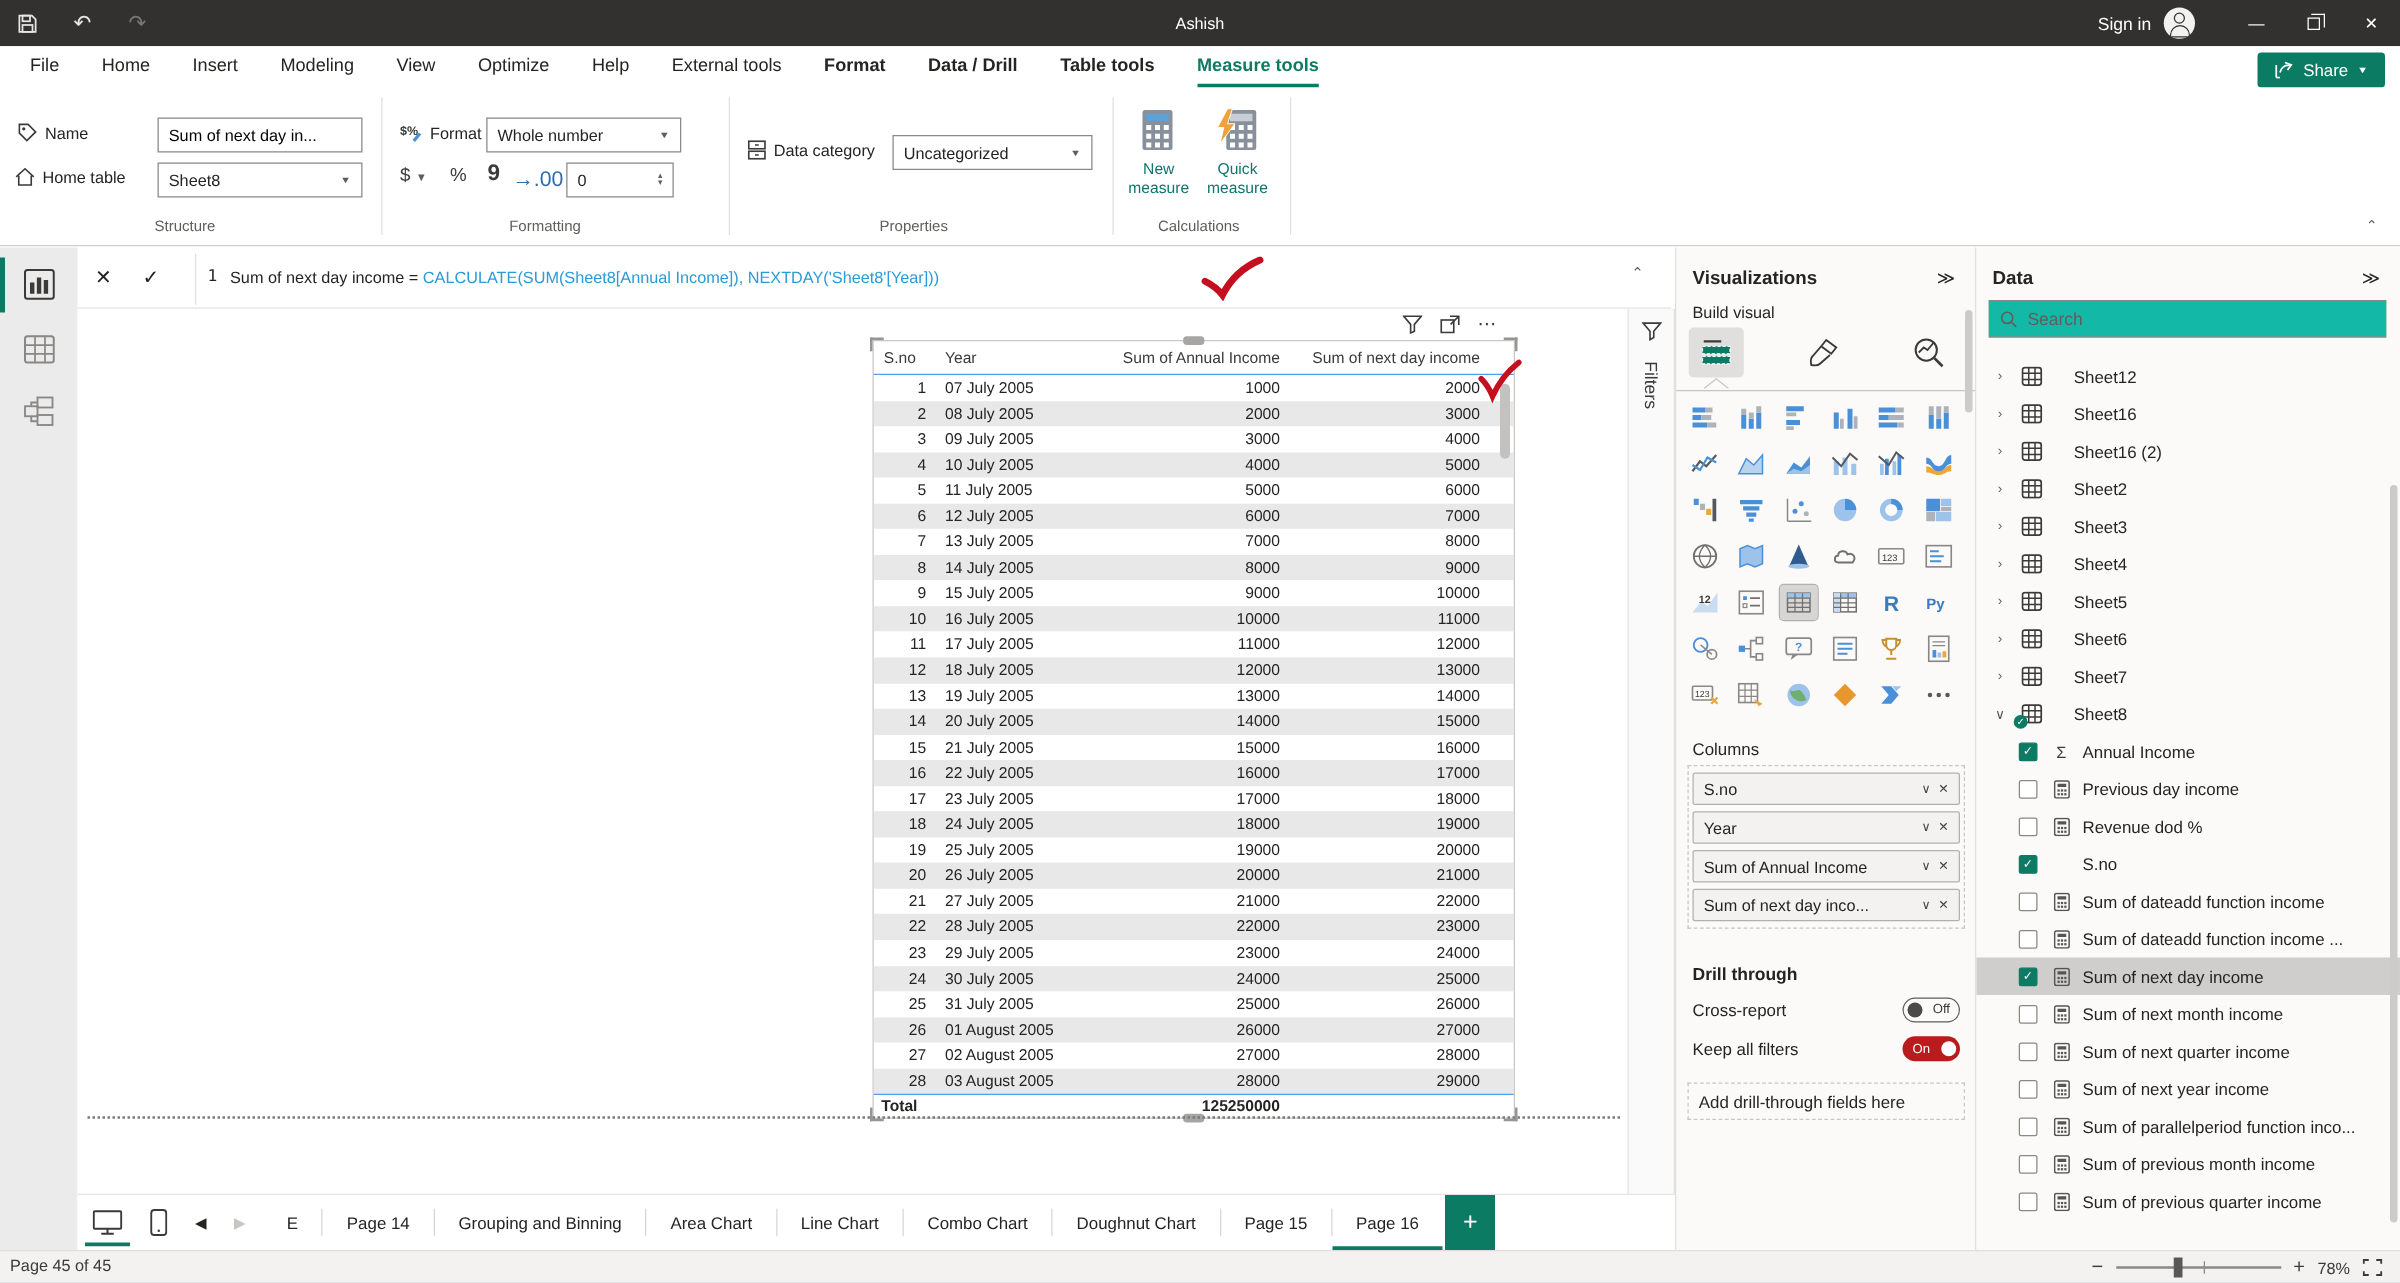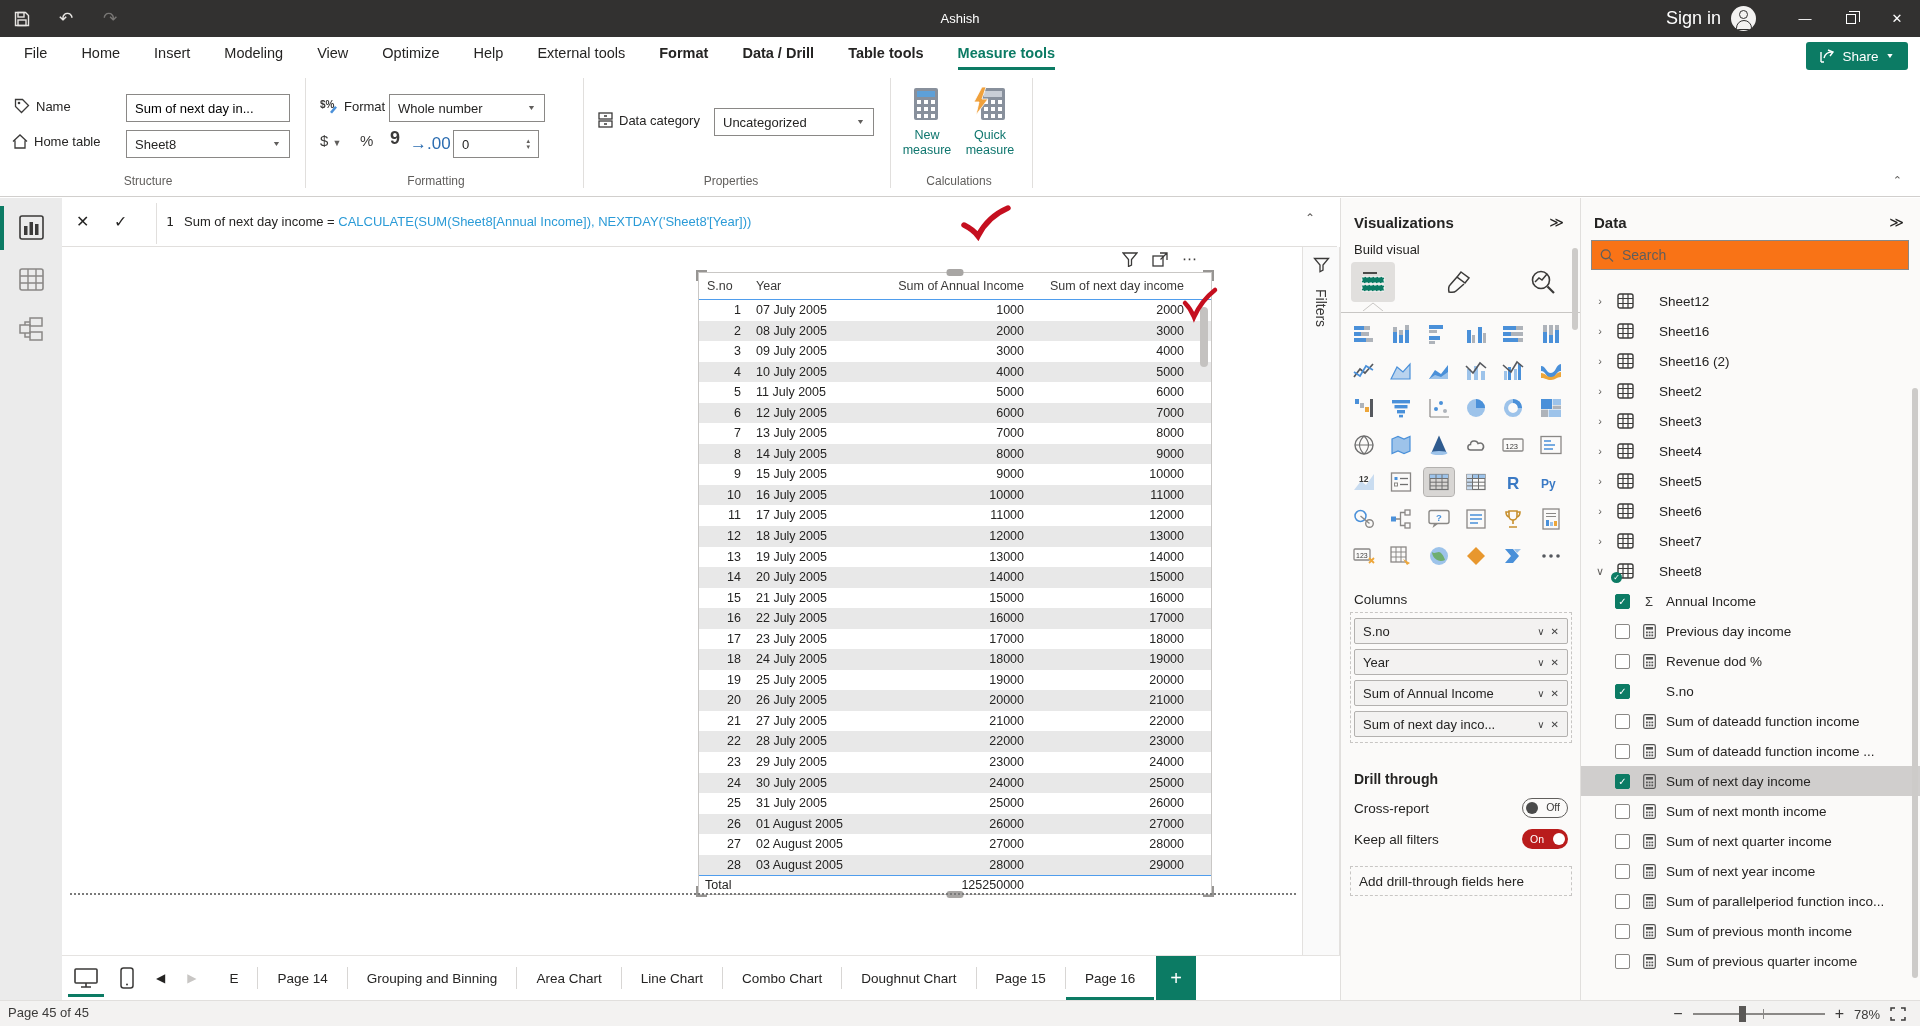--- a/index.html
+++ b/index.html
@@ -5,21 +5,21 @@
   *{margin:0;padding:0;box-sizing:border-box;font-family:"Liberation Sans",sans-serif;}
   html,body{background:#ccc;}
   #app{position:relative;width:1920px;height:1026px;background:#fff;overflow:hidden;font-size:13px;color:#252423;}
 
   
   #titlebar{position:absolute;left:0;top:0;width:1920px;height:37px;background:#323130;display:flex;align-items:center;color:#fff;}
   .tb-ic{width:44px;height:37px;display:flex;align-items:center;justify-content:center;font-size:17px;color:#e8e6e3;}
   .tb-ic.disabled{color:#797775;}
   #tb-title{position:absolute;left:0;right:0;text-align:center;font-size:13px;color:#fff;pointer-events:none;}
   #tb-right{position:absolute;right:0;top:0;height:37px;display:flex;align-items:center;}
-  #signin{font-size:18px;color:#fff;margin-right:10px;}
+  #signin{font-size:14px;color:#fff;margin-right:10px;}
   #avatar{width:25px;height:25px;border-radius:50%;background:#f3f2f1;position:relative;margin-right:26px;overflow:hidden;}
   #avatar .head{position:absolute;left:8px;top:4px;width:9px;height:9px;border:1.8px solid #323130;border-radius:50%;}
   #avatar .body{position:absolute;left:4.5px;top:14px;width:16px;height:10px;border:1.8px solid #323130;border-radius:8px 8px 0 0;}
   .winbtn{width:46px;height:37px;display:flex;align-items:center;justify-content:center;color:#fff;font-size:13px;}
   .winbtn .restore{width:10px;height:10px;border:1.2px solid #fff;position:relative;background:#323130;}
   .winbtn .restore:before{content:"";position:absolute;left:2px;top:-4px;width:10px;height:10px;border:1.2px solid #fff;border-bottom:none;border-left:none;}
 
   
   #menubar{position:absolute;left:0;top:37px;width:1920px;height:33px;background:#fff;display:flex;align-items:stretch;padding-left:24px;gap:34px;}
   .menu-tab{display:flex;align-items:center;font-size:14.5px;color:#252423;white-space:nowrap;border-bottom:3px solid transparent;padding-top:2px;}
@@ -68,21 +68,21 @@
   .corner.tr{right:-3px;top:-3px;border-right:2px solid #979593;border-top:2px solid #979593;}
   .corner.bl{left:-3px;bottom:-3px;border-left:2px solid #979593;border-bottom:2px solid #979593;}
   .corner.br{right:-3px;bottom:-3px;border-right:2px solid #979593;border-bottom:2px solid #979593;}
   .handle{position:absolute;width:17px;height:7px;background:#a8a6a4;border-radius:3px;left:50%;transform:translateX(-50%);}
   .handle.top{top:-4px;} .handle.bottom{bottom:-4px;}
   #tv-scroll{position:absolute;right:3px;top:34px;width:8px;height:60px;background:#c4c2c0;border-radius:4px;}
   #tv-table{position:absolute;left:0;top:0;right:0;bottom:0;font-size:12.5px;}
   .tv-row{display:flex;height:20.55px;line-height:20.55px;}
   .tv-row.stripe{background:#e8e8e8;}
   .tv-head{height:27px;line-height:27px;border-bottom:1.5px solid #4f9ded;color:#3b3a39;}
-  .tv-total{height:19px;line-height:18px;font-weight:400;border-top:1.5px solid #4f9ded;}
+  .tv-total{height:19px;line-height:18px;font-weight:700;border-top:1.5px solid #4f9ded;}
   .c0{width:45px;text-align:right;padding-right:3px;}
   .c1{width:130px;text-align:left;padding-left:12px;}
   .c2{width:150px;text-align:right;}
   .c3{width:160px;text-align:right;}
   .tv-head .c0{text-align:left;padding-left:8px;}
   
   .annot{position:absolute;pointer-events:none;}
 
   
   #filters-strip{position:absolute;left:1302px;top:247px;width:38px;height:708px;background:#fafafa;border-left:1px solid #e3e1df;border-right:1px solid #e3e1df;}
@@ -114,21 +114,21 @@
   .tog.off{border:1.5px solid #605e5c;color:#3b3a39;}
   .tog.off .knob{position:absolute;left:3px;top:2.5px;width:12px;height:12px;border-radius:50%;background:#4a4a4a;}
   .tog.off .tlabel{position:absolute;right:7px;top:2px;margin-left:29px;}
   .tog.on{background:#b91c1c;color:#fff;text-decoration:underline;}
   .tog.on .knob{position:absolute;right:3px;top:4px;width:12px;height:12px;border-radius:50%;background:#fff;}
   .tog.on .tlabel{position:absolute;left:8px;top:3.5px;}
   #add-drill{position:absolute;left:9px;top:668px;width:222px;height:30px;border:1px dashed #c8c6c4;display:flex;align-items:center;padding-left:8px;font-size:13.5px;color:#252423;}
 
   
   #datapane{position:absolute;left:1580px;top:198px;width:340px;height:802px;background:#fbfaf9;border-left:1px solid #e1dfdd;overflow:hidden;}
-  #search-box{position:absolute;left:10px;top:42px;width:318px;height:30px;border:1px solid #8a8886;background:#f97316;display:flex;align-items:center;padding:0 8px;gap:8px;}
+  #search-box{position:absolute;left:10px;top:42px;width:318px;height:30px;border:1px solid #8a8886;background:#14b8a6;display:flex;align-items:center;padding:0 8px;gap:8px;}
   #search-input{border:none;outline:none;font-size:14px;color:#252423;width:100%;background:transparent;}
   #search-input::placeholder{color:#605e5c;}
   #tree{position:absolute;left:0;top:88px;width:340px;}
   .tree-row{height:30px;display:flex;align-items:center;gap:0;}
   .tree-row .tchev{width:14px;margin-left:12px;font-size:11px;color:#605e5c;text-align:center;flex:none;}
   .tree-row .ticon{width:20px;margin-left:8px;flex:none;position:relative;display:flex;align-items:center;justify-content:center;}
   .tree-row .tname{margin-left:24px;font-size:13.5px;color:#252423;white-space:nowrap;}
   .field-row{height:30px;display:flex;align-items:center;}
   .field-row.selected{background:#d0cecd;}
   .fcheck{width:15px;height:15px;flex:none;margin-left:34px;border:1px solid #8a8886;background:#fff;border-radius:2px;display:flex;align-items:center;justify-content:center;font-size:10px;color:#fff;}

